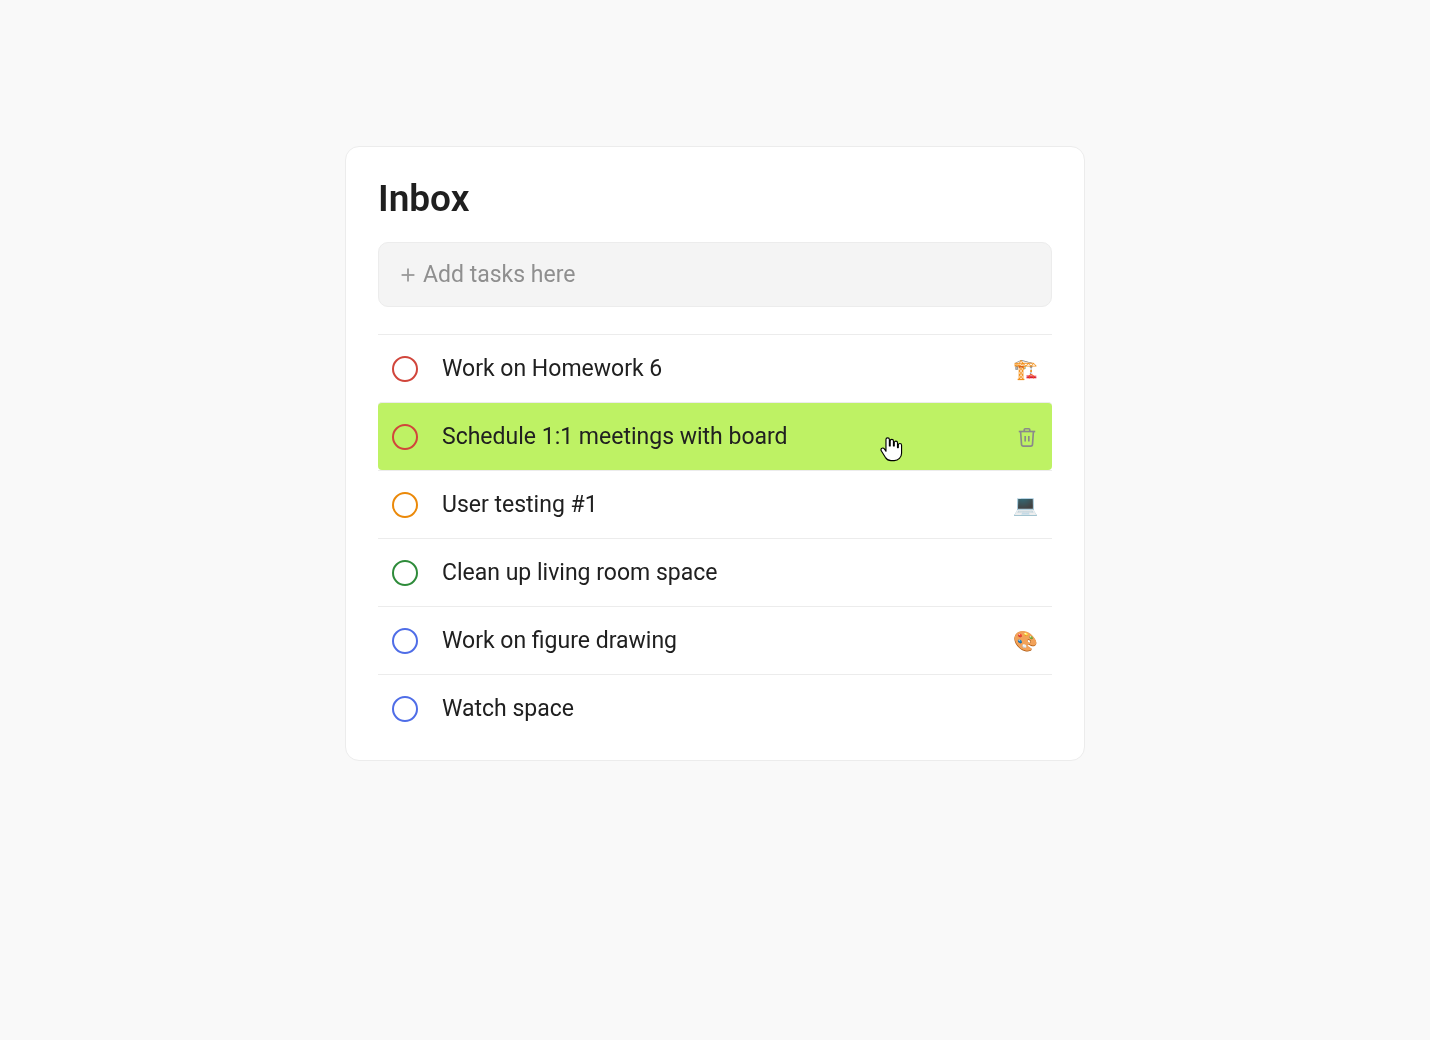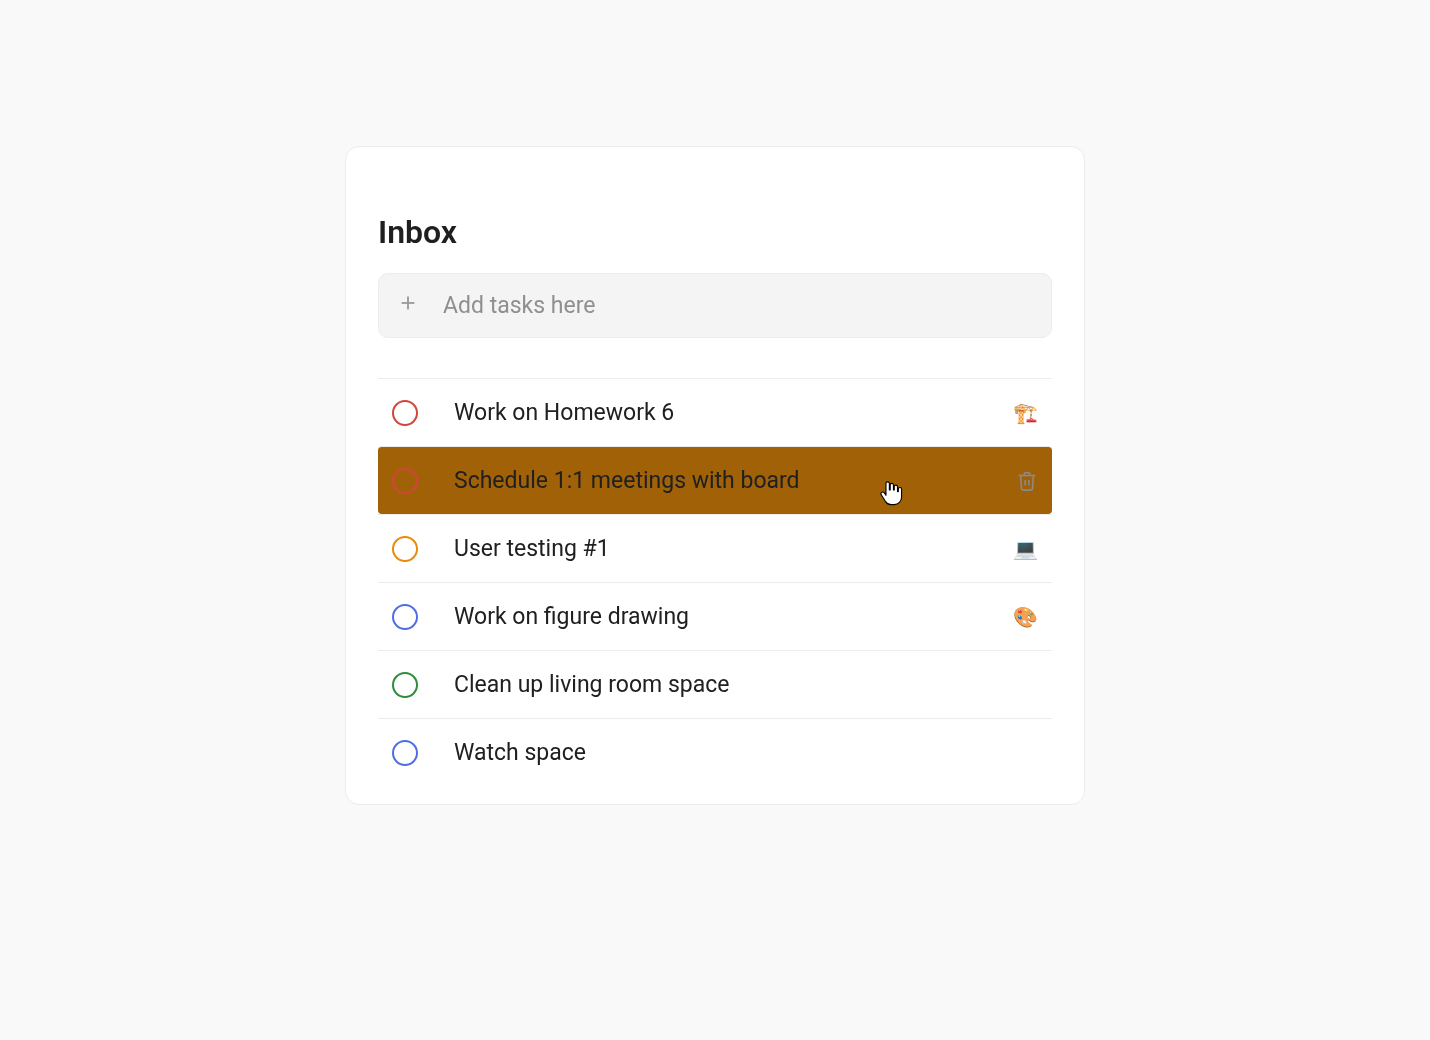--- a/index.html
+++ b/index.html
@@ -20,61 +20,60 @@
   .card {
     margin-top: 146px;
     width: 740px;
     background: #ffffff;
     border: 1px solid #ececec;
     border-radius: 14px;
     padding: 30px 32px 18px 32px;
     box-shadow: 0 0 0 rgba(0,0,0,0);
   }
   .card-title {
-    font-size: 32px;
+    font-size: 37px;
     font-weight: 600;
     color: #1f1f1f;
     margin-bottom: 22px;
-    margin-top: 36px;
   }
   .add-row {
     display: flex;
-    align-items: flex-start;
-    gap: 24px;
+    align-items: center;
+    gap: 4px;
     padding: 18px 18px;
     background: #f4f4f4;
     border: 1px solid #ececec;
     border-radius: 10px;
     cursor: text;
-    margin-bottom: 40px;
+    margin-bottom: 27px;
   }
   .add-row .plus {
     width: 22px;
     height: 22px;
     flex: none;
     color: #9b9b9b;
   }
   .add-row .placeholder {
     font-size: 23px;
     color: #8f8f8f;
     font-weight: 400;
   }
   .task-list { }
   .task-row {
     position: relative;
     display: flex;
     align-items: center;
-    gap: 36px;
+    gap: 24px;
     padding: 20px 14px 20px 14px;
     border-top: 1px solid #ececec;
     cursor: pointer;
   }
   .task-row.first-row { border-top: 1px solid #ececec; }
   .task-row.hovered {
-    background: #a16207;
+    background: #bef264;
     border-radius: 4px;
   }
   .check-circle {
     width: 26px;
     height: 26px;
     border-radius: 50%;
     border: 2.5px solid;
     flex: none;
     background: transparent;
     cursor: pointer;
@@ -161,32 +160,32 @@
 
       <div class="task-row">
         <span class="check-circle priority-orange"></span>
         <span class="task-label">User testing #1</span>
         <span class="right-slot">
           <span class="emoji-tag">💻</span>
         </span>
       </div>
 
       <div class="task-row">
+        <span class="check-circle priority-green"></span>
+        <span class="task-label">Clean up living room space</span>
+        <span class="right-slot">
+          <span class="emoji-tag"></span>
+        </span>
+      </div>
+
+      <div class="task-row">
         <span class="check-circle priority-blue"></span>
         <span class="task-label">Work on figure drawing</span>
         <span class="right-slot">
           <span class="emoji-tag">🎨</span>
-        </span>
-      </div>
-
-      <div class="task-row">
-        <span class="check-circle priority-green"></span>
-        <span class="task-label">Clean up living room space</span>
-        <span class="right-slot">
-          <span class="emoji-tag"></span>
         </span>
       </div>
 
       <div class="task-row">
         <span class="check-circle priority-blue"></span>
         <span class="task-label">Watch space</span>
         <span class="right-slot">
           <span class="emoji-tag"></span>
         </span>
       </div>

